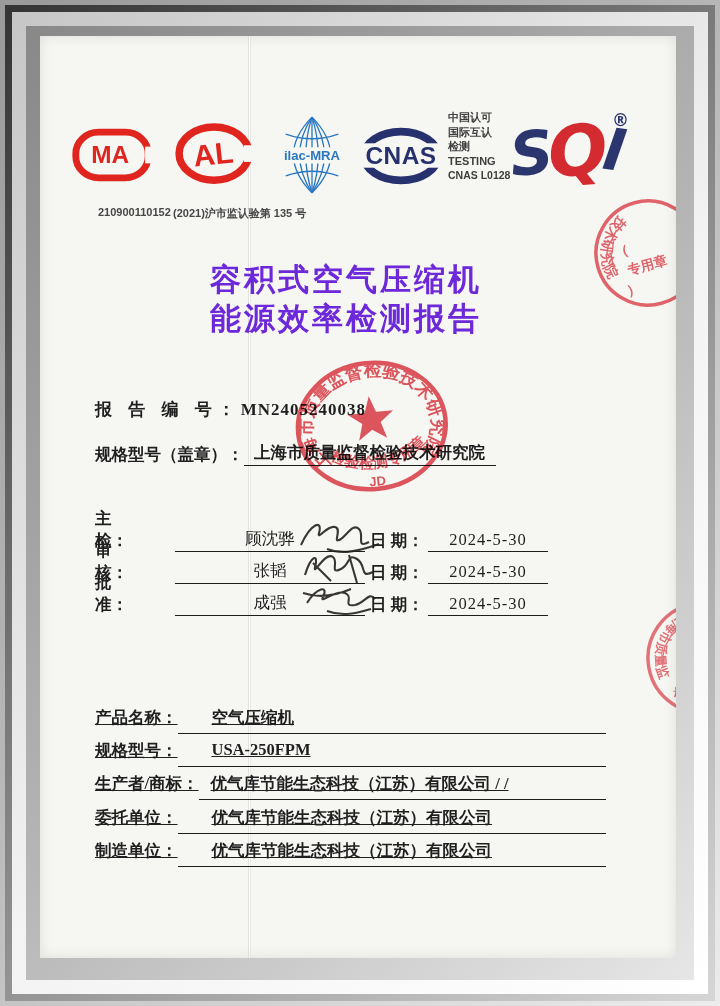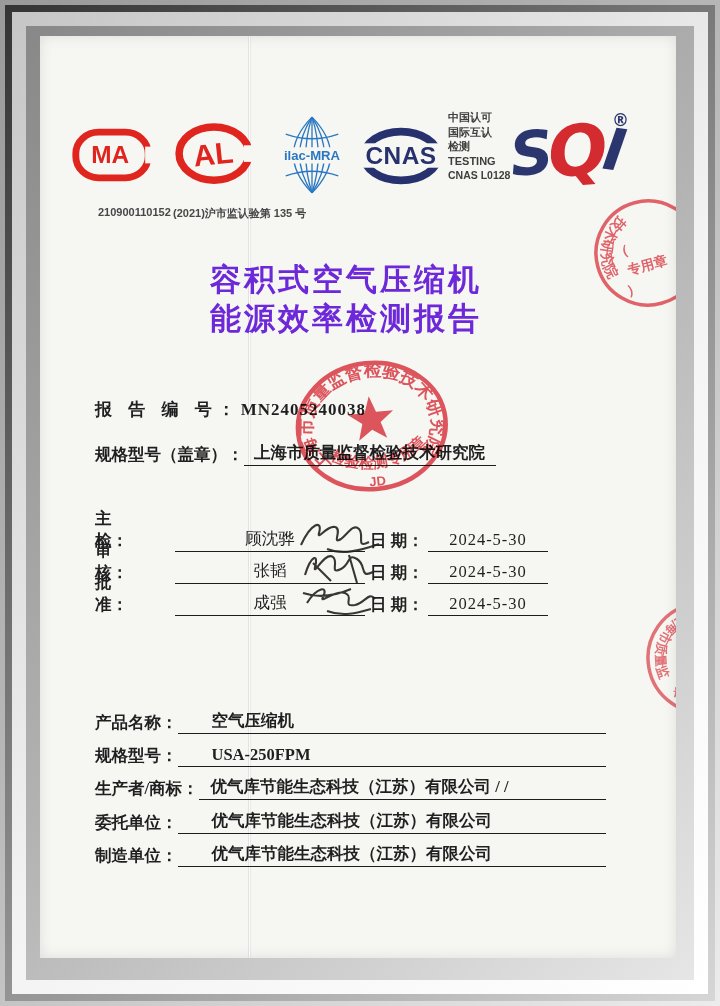--- a/index.html
+++ b/index.html
@@ -50,21 +50,21 @@
   .agency-value{display:inline-block;width:252px;border-bottom:1.6px solid #1d1d1d;
     text-align:center;font-size:16.5px;font-weight:600;padding-bottom:1px;}
   
   .sig-row{position:absolute;left:55px;height:28px;display:flex;align-items:flex-end;font-size:16.5px;}
   .sig-role{width:80px;font-weight:600;}
   .sig-line{width:190px;border-bottom:1.5px solid #1d1d1d;text-align:center;position:relative;padding-bottom:1px;}
   .sig-scribble{position:absolute;right:-18px;bottom:-6px;width:86px;height:42px;}
   .sig-date-label{margin-left:5px;font-weight:600;width:58px;}
   .sig-date-line{width:120px;border-bottom:1.5px solid #1d1d1d;text-align:center;padding-bottom:1px;letter-spacing:1px;}
   
-  .prod-row{position:absolute;left:55px;right:70px;height:27px;display:flex;align-items:flex-end;font-size:16.5px;}
+  .prod-row{position:absolute;left:55px;right:70px;height:27px;display:flex;font-size:16.5px;text-decoration:underline;}
   .prod-label{white-space:nowrap;font-weight:600;}
   .prod-value{flex:1;border-bottom:1.6px solid #1d1d1d;padding-left:34px;padding-bottom:1px;font-weight:600;white-space:nowrap;}
   
   .stamp{position:absolute;mix-blend-mode:multiply;}
   .stamp svg{display:block;width:100%;height:100%;}
   .stamp-main{left:242px;top:312px;width:180px;height:160px;opacity:.88;transform:rotate(-6deg);}
   .stamp-tr{left:548px;top:157px;width:120px;height:120px;opacity:.8;transform:rotate(-15deg);}
   .stamp-br{left:598px;top:557px;width:130px;height:130px;opacity:.72;transform:rotate(-10deg);}
   .stamp text{font-family:"Liberation Sans","DejaVu Sans",sans-serif;font-weight:bold;}
 </style>

